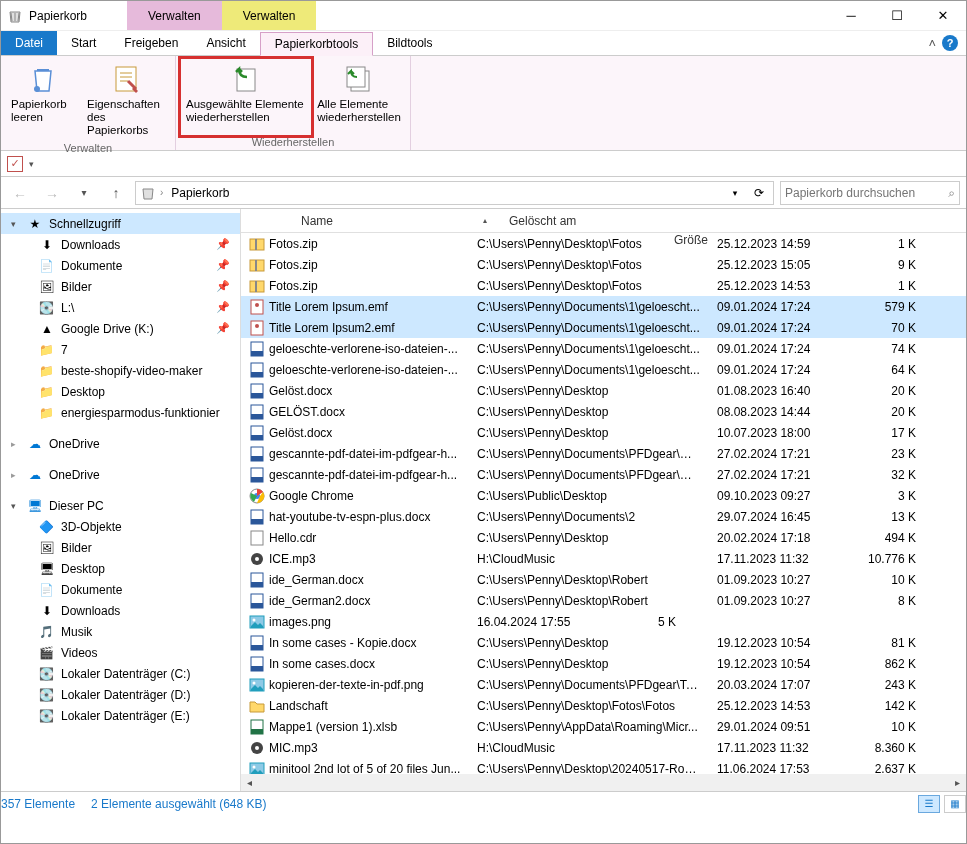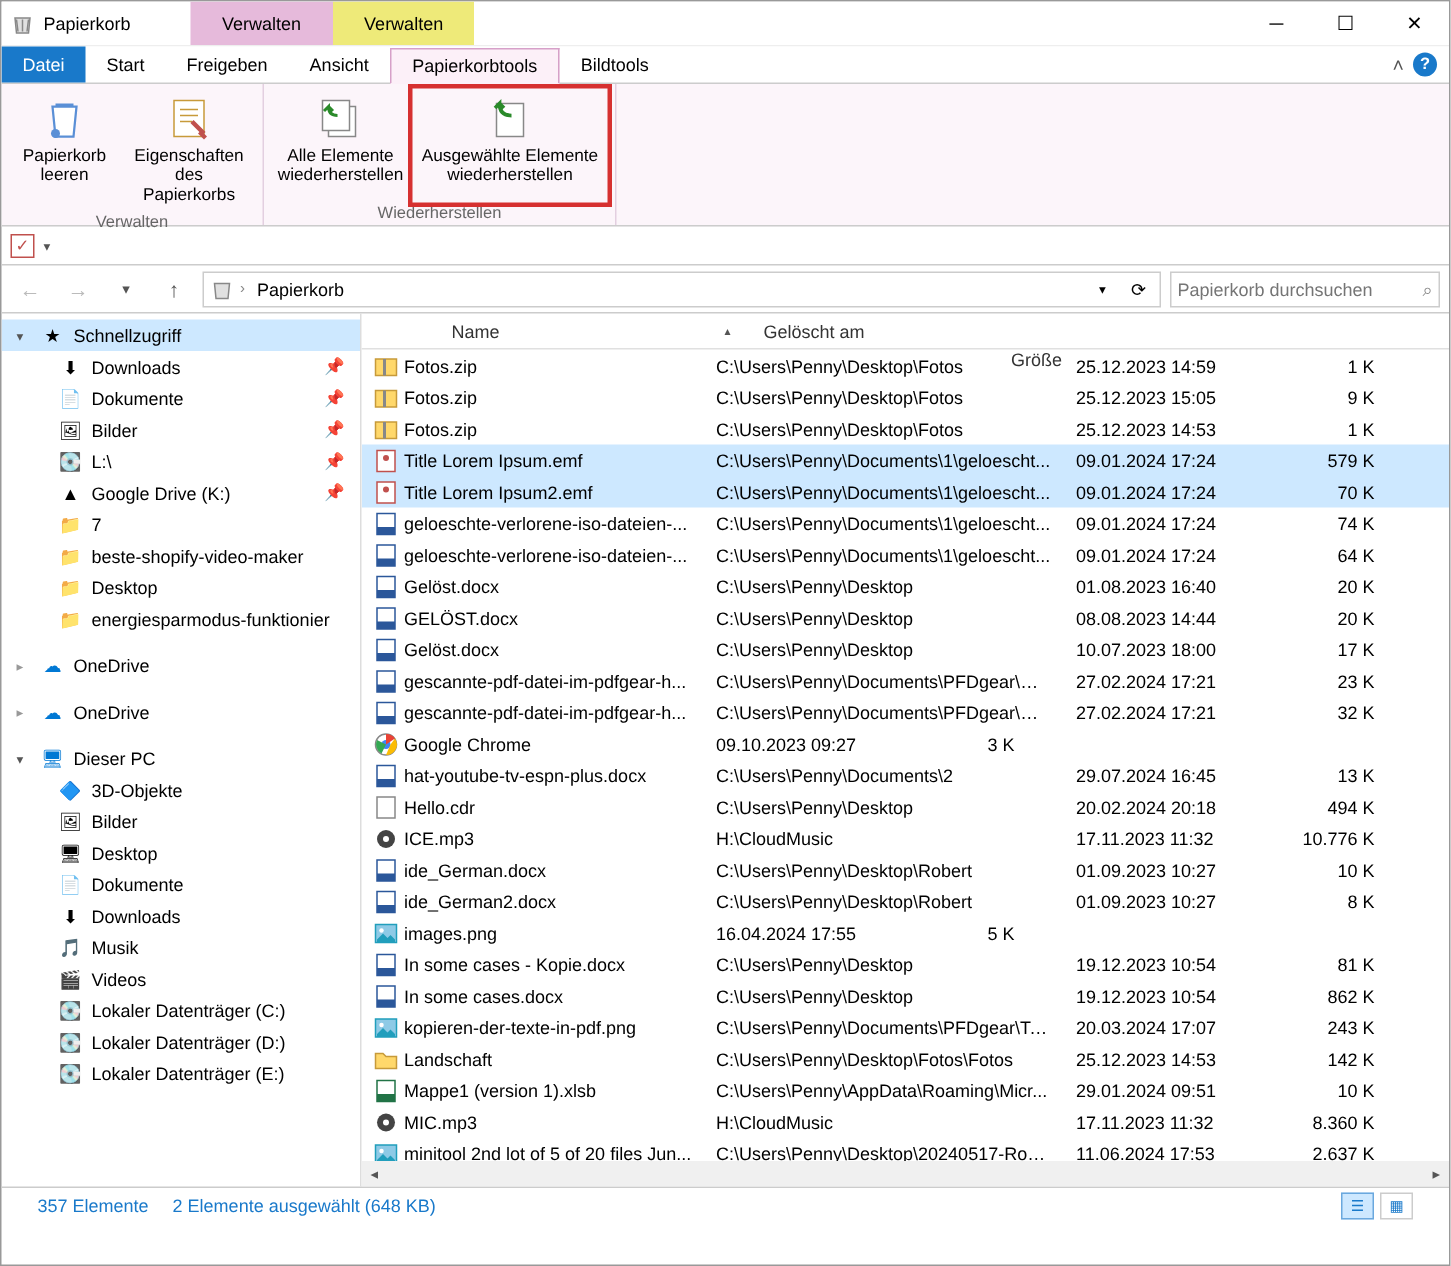--- a/index.html
+++ b/index.html
@@ -25,21 +25,21 @@
 .rtab.plain-yellow { color: #000; }
 .ribbon-tabs .spacer { flex: 1; }
 .ribbon-right { display:flex; align-items:center; padding-right:8px; gap:6px; }
 .chev-up { color: #555; font-size: 13px; }
 .help-icon { width:16px; height:16px; border-radius:50%; background:#1979ca; color:#fff; display:inline-flex; align-items:center; justify-content:center; font-size:11px; font-weight:bold;}
 
 
 .ribbon-body { height: 95px; background: #fcf5fa; border-bottom: 1px solid #ccc; display: flex; }
 .rgroup { display: flex; flex-direction: column; align-items: center; border-right: 1px solid #e3cfe0; padding: 4px 6px 2px; }
 .rgroup-items { display: flex; gap: 4px; flex:1; }
-.rbtn { display:flex; flex-direction:column; align-items:center; justify-content:flex-start; padding: 2px 4px; text-align:center; width: 72px; font-size: 11.5px; line-height: 1.15; }
+.rbtn { display:flex; flex-direction:column; align-items:center; justify-content:flex-start; padding: 2px 4px; text-align:left; width: 72px; font-size: 11.5px; line-height: 1.15; }
 .rbtn .ricon { width: 34px; height: 34px; margin-bottom: 2px; display:flex; align-items:center; justify-content:center; }
 .rgroup-label { font-size: 11px; color: #666; padding: 2px 0 0; }
 
 
 .qat-row { height: 26px; border-bottom: 1px solid #ccc; display:flex; align-items:center; padding: 0 6px; gap: 6px; }
 .chk-icon { width:16px; height:16px; border:1px solid #c0504d; display:inline-flex; align-items:center; justify-content:center; color:#c0504d; font-size:11px; }
 .drop { font-size:9px; color:#555; }
 
 
 .nav-row { height: 32px; border-bottom: 1px solid #ccc; display:flex; align-items:center; padding: 0 6px; gap: 6px; }
@@ -78,21 +78,21 @@
 .row .ficon { width:16px; height:16px; margin: 0 4px 0 8px; display:inline-flex; align-items:center; justify-content:center; flex:0 0 16px; }
 .row .fname { width: 200px; overflow:hidden; text-overflow:ellipsis; white-space:nowrap; }
 .row .forigin { width: 240px; overflow:hidden; text-overflow:ellipsis; white-space:nowrap; padding:0 8px; }
 .row .fdate { width: 140px; padding:0 8px; }
 .row .fsize { width: 75px; text-align:right; padding:0 8px; }
 .hscroll { height:17px; background:#f0f0f0; display:flex; align-items:center; }
 .hscroll .harrow { width:17px; text-align:center; font-size:10px; color:#555;}
 .hscroll .htrack { flex:1; position:relative; height:17px;}
 
 
-.status { height:24px; border-top:1px solid #ccc; display:flex; align-items:center; padding: 0 24px; gap: 16px; font-size:12px; color:#1979ca; }
+.status { height:24px; border-top:1px solid #ccc; display:flex; align-items:center; padding: 0 0; gap: 16px; font-size:12px; color:#1979ca; }
 .status .right { margin-left:auto; display:flex; gap:4px; }
 .view-btn { width:22px; height:18px; border:1px solid #ccc; display:flex; align-items:center; justify-content:center; font-size:10px; }
 .view-btn.active { background:#cde8ff; border-color:#6aa8de; }
 
 
 svg { display:block; }
 </style>
 </head>
 <body>
 
@@ -152,39 +152,39 @@
               <path d="M24 24 l4 4 -2 2 -4-4z" fill="#c0504d"></path>
             </svg>
           </span>
         <span>Eigenschaften des Papierkorbs</span>
       </div>
     </div>
     <div class="rgroup-label">Verwalten</div>
   </div>
   <div class="rgroup" style="position:relative">
     <div class="rgroup-items">
+      <div class="rbtn" style="width:128px; position:relative">
+        <span class="ricon">
+            <svg width="32" height="32" viewBox="0 0 32 32">
+              <rect x="7" y="6" width="18" height="22" fill="#fff" stroke="#888"></rect>
+              <path d="M17 14 q-8 0 -8 -8 l-3 3 m3-3 l3 3" stroke="#2a8a2a" stroke-width="2.5" fill="none"></path>
+            </svg>
+          </span>
+        <span>Ausgewählte Elemente wiederherstellen</span>
+        <div style="position:absolute; inset:-4px; border:3px solid #d63030; pointer-events:none"></div>
+      </div>
       <div class="rbtn" style="width:90px">
         <span class="ricon">
             <svg width="32" height="32" viewBox="0 0 32 32">
               <rect x="8" y="8" width="18" height="20" fill="#fff" stroke="#888"></rect>
               <rect x="4" y="4" width="18" height="20" fill="#fff" stroke="#888"></rect>
               <path d="M14 14 q-6 0 -6 -6 l-3 3 m3-3 l3 3" stroke="#2a8a2a" stroke-width="2" fill="none"></path>
             </svg>
           </span>
         <span>Alle Elemente wiederherstellen</span>
-      </div>
-      <div class="rbtn" style="width:128px; position:relative">
-        <span class="ricon">
-            <svg width="32" height="32" viewBox="0 0 32 32">
-              <rect x="7" y="6" width="18" height="22" fill="#fff" stroke="#888"></rect>
-              <path d="M17 14 q-8 0 -8 -8 l-3 3 m3-3 l3 3" stroke="#2a8a2a" stroke-width="2.5" fill="none"></path>
-            </svg>
-          </span>
-        <span>Ausgewählte Elemente wiederherstellen</span>
-        <div style="position:absolute; inset:-4px; border:3px solid #d63030; pointer-events:none"></div>
       </div>
     </div>
     <div class="rgroup-label">Wiederherstellen</div>
   </div>
 </div>
 
 <div class="qat-row">
   <span class="chk-icon">✓</span>
   <span class="drop">▾</span>
 </div>
@@ -486,20 +486,21 @@
           <span class="ficon">
             <svg width="16" height="16">
               <circle cx="8" cy="8" r="7" fill="#fff" stroke="#888"></circle>
               <circle cx="8" cy="8" r="3" fill="#4285f4"></circle>
               <path d="M8 1 a7 7 0 0 1 6 3 l-6 4z" fill="#ea4335"></path>
               <path d="M2 5 a7 7 0 0 0 3 9 l3-6z" fill="#34a853"></path>
               <path d="M14 4 a7 7 0 0 1 -6 11 l3-7z" fill="#fbbc05"></path>
             </svg>
           </span>
           <span class="fname">Google Chrome</span>
+          <span class="forigin">C:\Users\Public\Desktop</span>
           <span class="fdate">09.10.2023 09:27</span>
           <span class="fsize">3 K</span>
         </div>
         <div class="row">
           <span class="ficon">
             <svg width="16" height="16">
               <rect x="2" y="1" width="12" height="14" fill="#fff" stroke="#2b579a"></rect>
               <rect x="2" y="10" width="12" height="5" fill="#2b579a"></rect>
             </svg>
           </span>
@@ -509,21 +510,21 @@
           <span class="fsize">13 K</span>
         </div>
         <div class="row">
           <span class="ficon">
             <svg width="16" height="16">
               <rect x="2" y="1" width="12" height="14" fill="#fff" stroke="#888"></rect>
             </svg>
           </span>
           <span class="fname">Hello.cdr</span>
           <span class="forigin">C:\Users\Penny\Desktop</span>
-          <span class="fdate">20.02.2024 20:18</span>
+          <span class="fdate">20.02.2024 17:18</span>
           <span class="fsize">494 K</span>
         </div>
         <div class="row">
           <span class="ficon">
             <svg width="16" height="16">
               <circle cx="8" cy="8" r="6" fill="#444"></circle>
               <circle cx="8" cy="8" r="2" fill="#fff"></circle>
             </svg>
           </span>
           <span class="fname">ICE.mp3</span>

